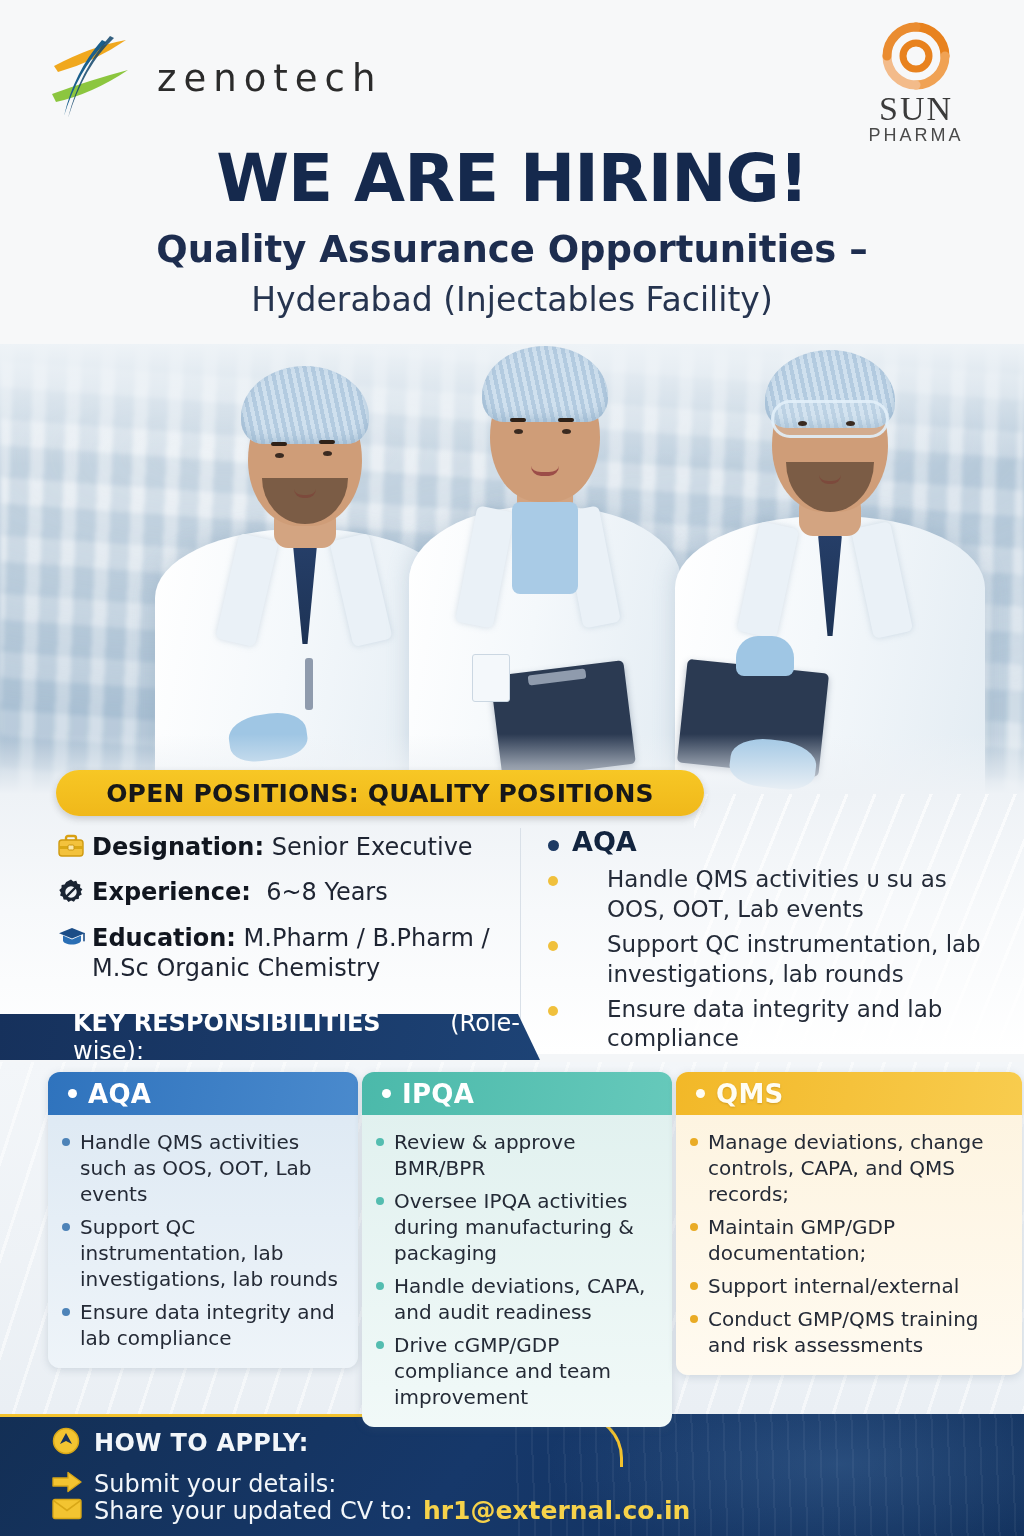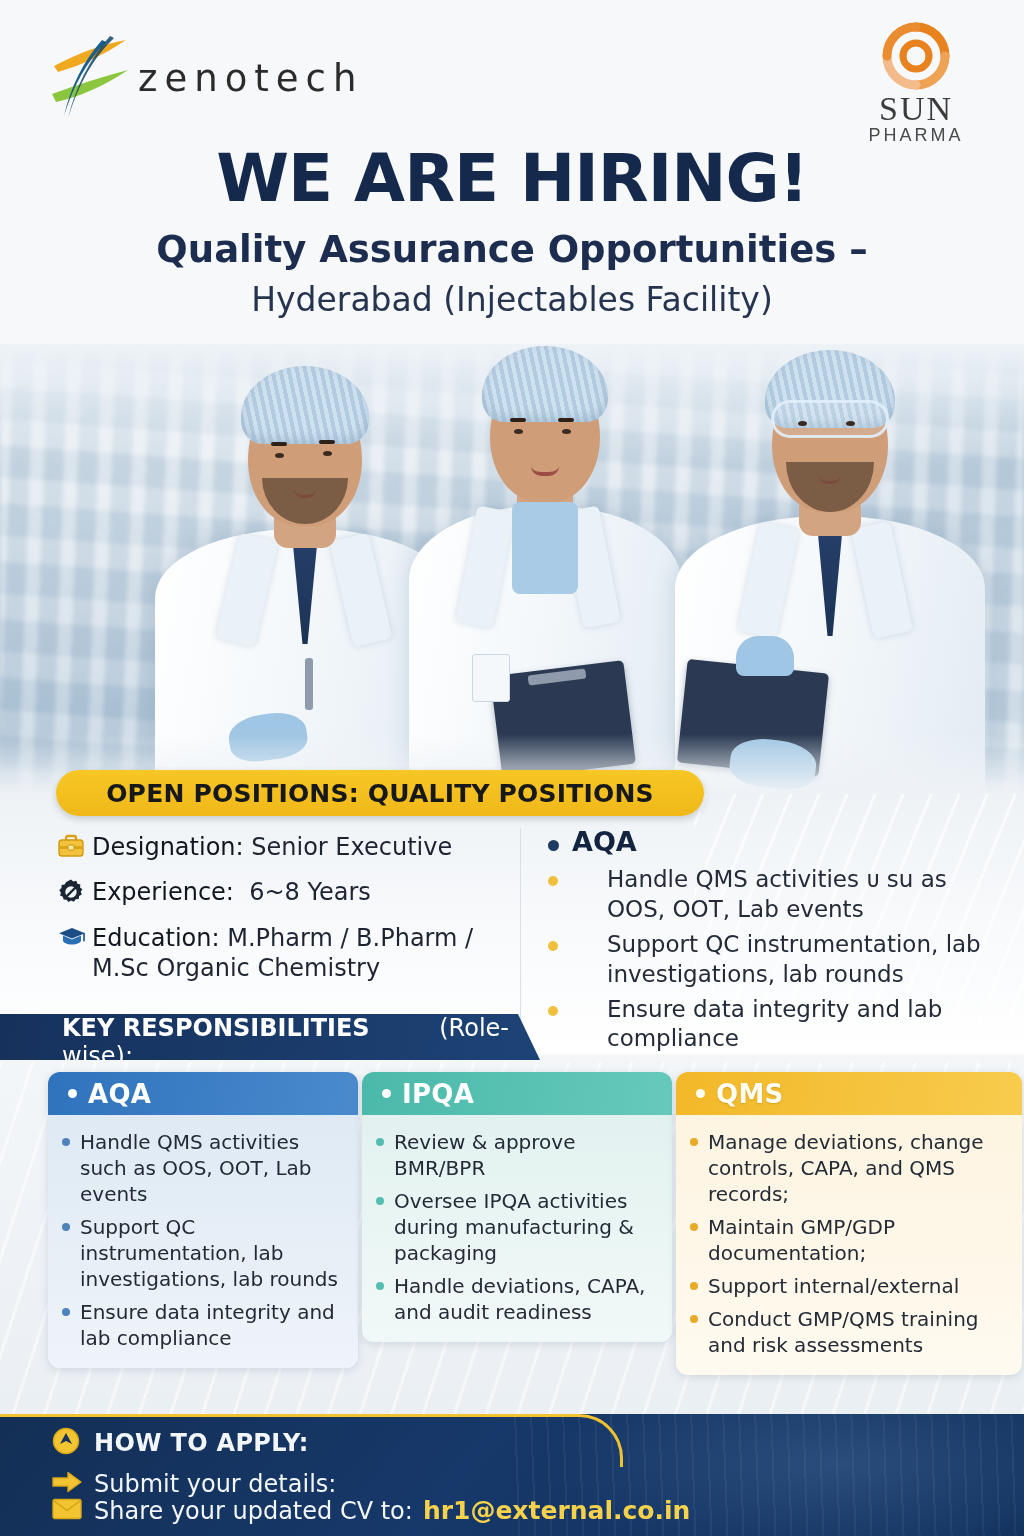--- a/index.html
+++ b/index.html
@@ -6,21 +6,21 @@
   body{
     width:1024px;height:1536px;
     font-family:"Liberation Sans", sans-serif;
     background:#ffffff;
     overflow:hidden;
   }
   .poster{position:relative;width:1024px;height:1536px;overflow:hidden;background:#f4f6f8;}
 
   
   .header{position:absolute;left:0;top:0;width:1024px;height:344px;background:#f7f8f9;}
-  .logo-zeno{position:absolute;left:44px;top:36px;width:300px;height:84px;display:flex;align-items:center;}
+  .logo-zeno{position:absolute;left:44px;top:36px;width:300px;height:84px;display:flex;align-items:center;gap:19px;}
   .zeno-mark{position:relative;width:92px;height:84px;flex:none;}
   .zeno-word{font-size:37px;letter-spacing:7px;color:#2b2b2b;font-family:"DejaVu Sans",sans-serif;margin-left:2px;}
 
   .logo-sun{position:absolute;right:42px;top:18px;width:132px;height:124px;text-align:center;}
   .sun-ring{width:76px;height:76px;margin:0 auto;position:relative;}
   .sun-name{font-family:"Liberation Serif",serif;font-size:34px;color:#3b3b3b;letter-spacing:2px;line-height:1;margin-top:-2px;}
   .sun-sub{font-family:"Liberation Sans",sans-serif;font-size:18px;color:#4a4a4a;letter-spacing:3px;line-height:1.1;}
 
   .title-main{position:absolute;left:0;top:140px;width:1024px;text-align:center;
     font-size:66px;font-weight:bold;color:#15294d;letter-spacing:-1px;
@@ -88,35 +88,35 @@
   .info-strip:after{content:"";position:absolute;right:0;top:0;width:330px;height:100%;
     background:
       repeating-linear-gradient(-68deg, rgba(255,255,255,.78) 0 3px, rgba(225,234,243,0) 3px 26px);
     opacity:.85;}
   .vdiv{position:absolute;left:520px;top:828px;width:1px;height:206px;background:#d9e0e8;z-index:5;}
 
   .info-left{position:absolute;left:58px;top:832px;width:452px;z-index:5;}
   .info-row{display:flex;align-items:flex-start;margin-bottom:14px;}
   .info-ico{width:34px;flex:none;padding-top:2px;}
   .info-txt{font-size:24px;color:#1e2432;line-height:1.28;font-family:"DejaVu Sans",sans-serif;}
-  .info-txt b{font-weight:normal;color:#11161f;}
+  .info-txt b{font-weight:bold;color:#11161f;}
 
   .info-right{position:absolute;left:548px;top:826px;width:462px;z-index:5;}
   .ir-head{display:flex;align-items:baseline;font-size:27px;font-weight:bold;color:#12243f;
     margin-bottom:8px;font-family:"DejaVu Sans",sans-serif;}
   .dot-navy{width:11px;height:11px;border-radius:50%;background:#1d3a63;margin-right:13px;flex:none;}
   .dot-gold{width:10px;height:10px;border-radius:50%;background:#f0c03c;margin-right:13px;margin-top:11px;flex:none;}
   .ir-item{display:flex;align-items:flex-start;margin-bottom:5px;gap:36px;}
   .ir-item p{margin:0;font-size:23px;color:#242b38;line-height:1.30;font-family:"DejaVu Sans",sans-serif;}
 
   
   .kr-banner{position:absolute;left:0;top:1014px;width:540px;height:46px;
     background:linear-gradient(100deg,#16315c,#1d4376);z-index:7;
     clip-path:polygon(0 0,518px 0,540px 46px,0 46px);
-    display:flex;align-items:flex-start;}
+    display:flex;align-items:center;padding-left:11px;}
   .kr-banner span{margin-left:62px;font-size:24px;color:#ffffff;font-family:"DejaVu Sans",sans-serif;}
   .kr-banner span b{font-weight:bold;}
 
   
   .cards{position:absolute;left:0;top:1062px;width:1024px;height:352px;
     background:linear-gradient(180deg,#f3f6f9,#eaeff4);}
   .cards:after{content:"";position:absolute;inset:0;
     background:repeating-linear-gradient(-72deg, rgba(255,255,255,.65) 0 3px, rgba(225,233,241,0) 3px 30px);
     opacity:.8;}
   .card{position:absolute;top:1072px;border-radius:12px;overflow:hidden;
@@ -379,20 +379,24 @@
           <p>Review &amp; approve BMR/BPR</p>
         </div>
       <div class="card-li">
           <span class="b"></span>
           <p>Oversee IPQA activities during manufacturing &amp; packaging</p>
         </div>
       <div class="card-li">
           <span class="b"></span>
           <p>Handle deviations, CAPA, and audit readiness</p>
         </div>
+      <div class="card-li">
+          <span class="b"></span>
+          <p>Drive cGMP/GDP compliance and team improvement</p>
+        </div>
     </div>
   </div>
 
   <div class="card" id="card-qms">
     <div class="card-hd">
       <span class="bd"></span>
       <span class="lb">QMS</span>
     </div>
     <div class="card-bd">
       <div class="card-li">

